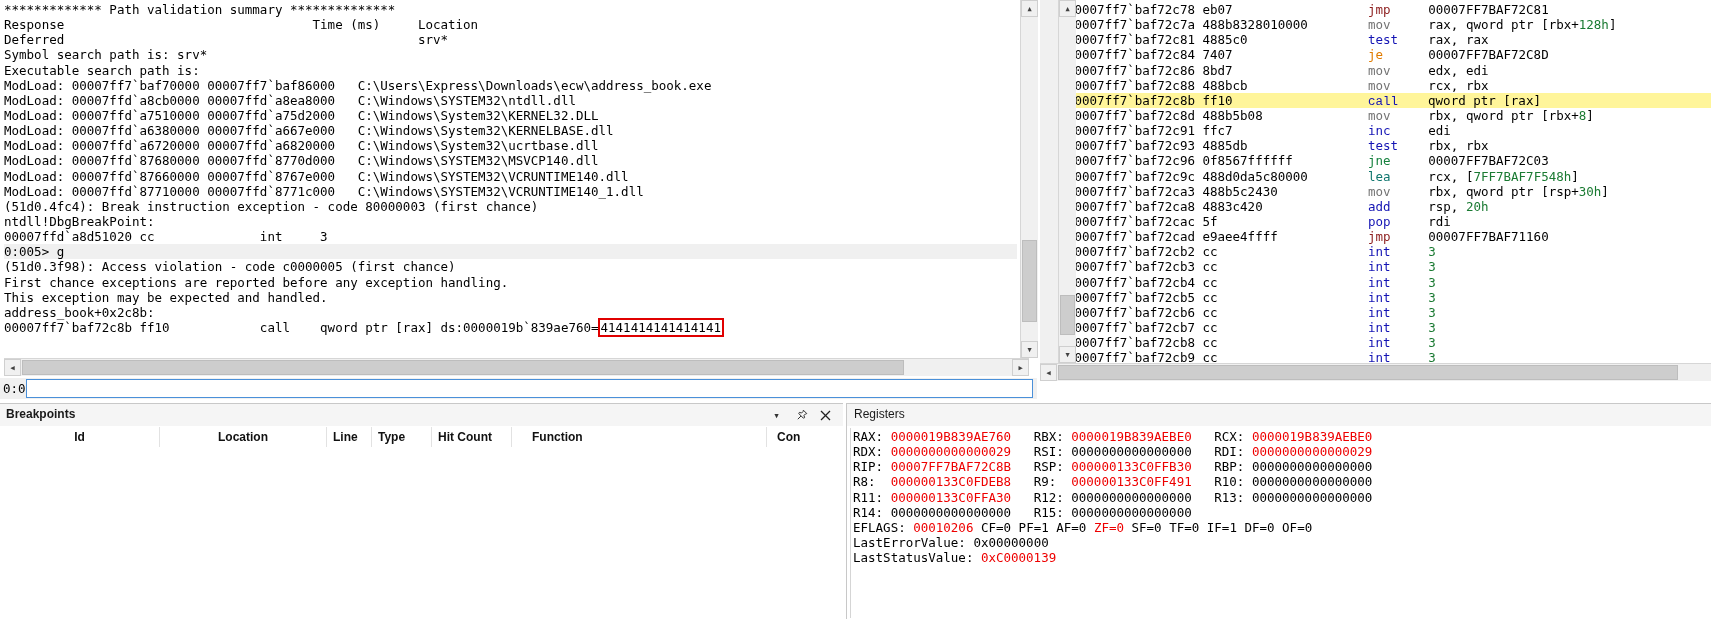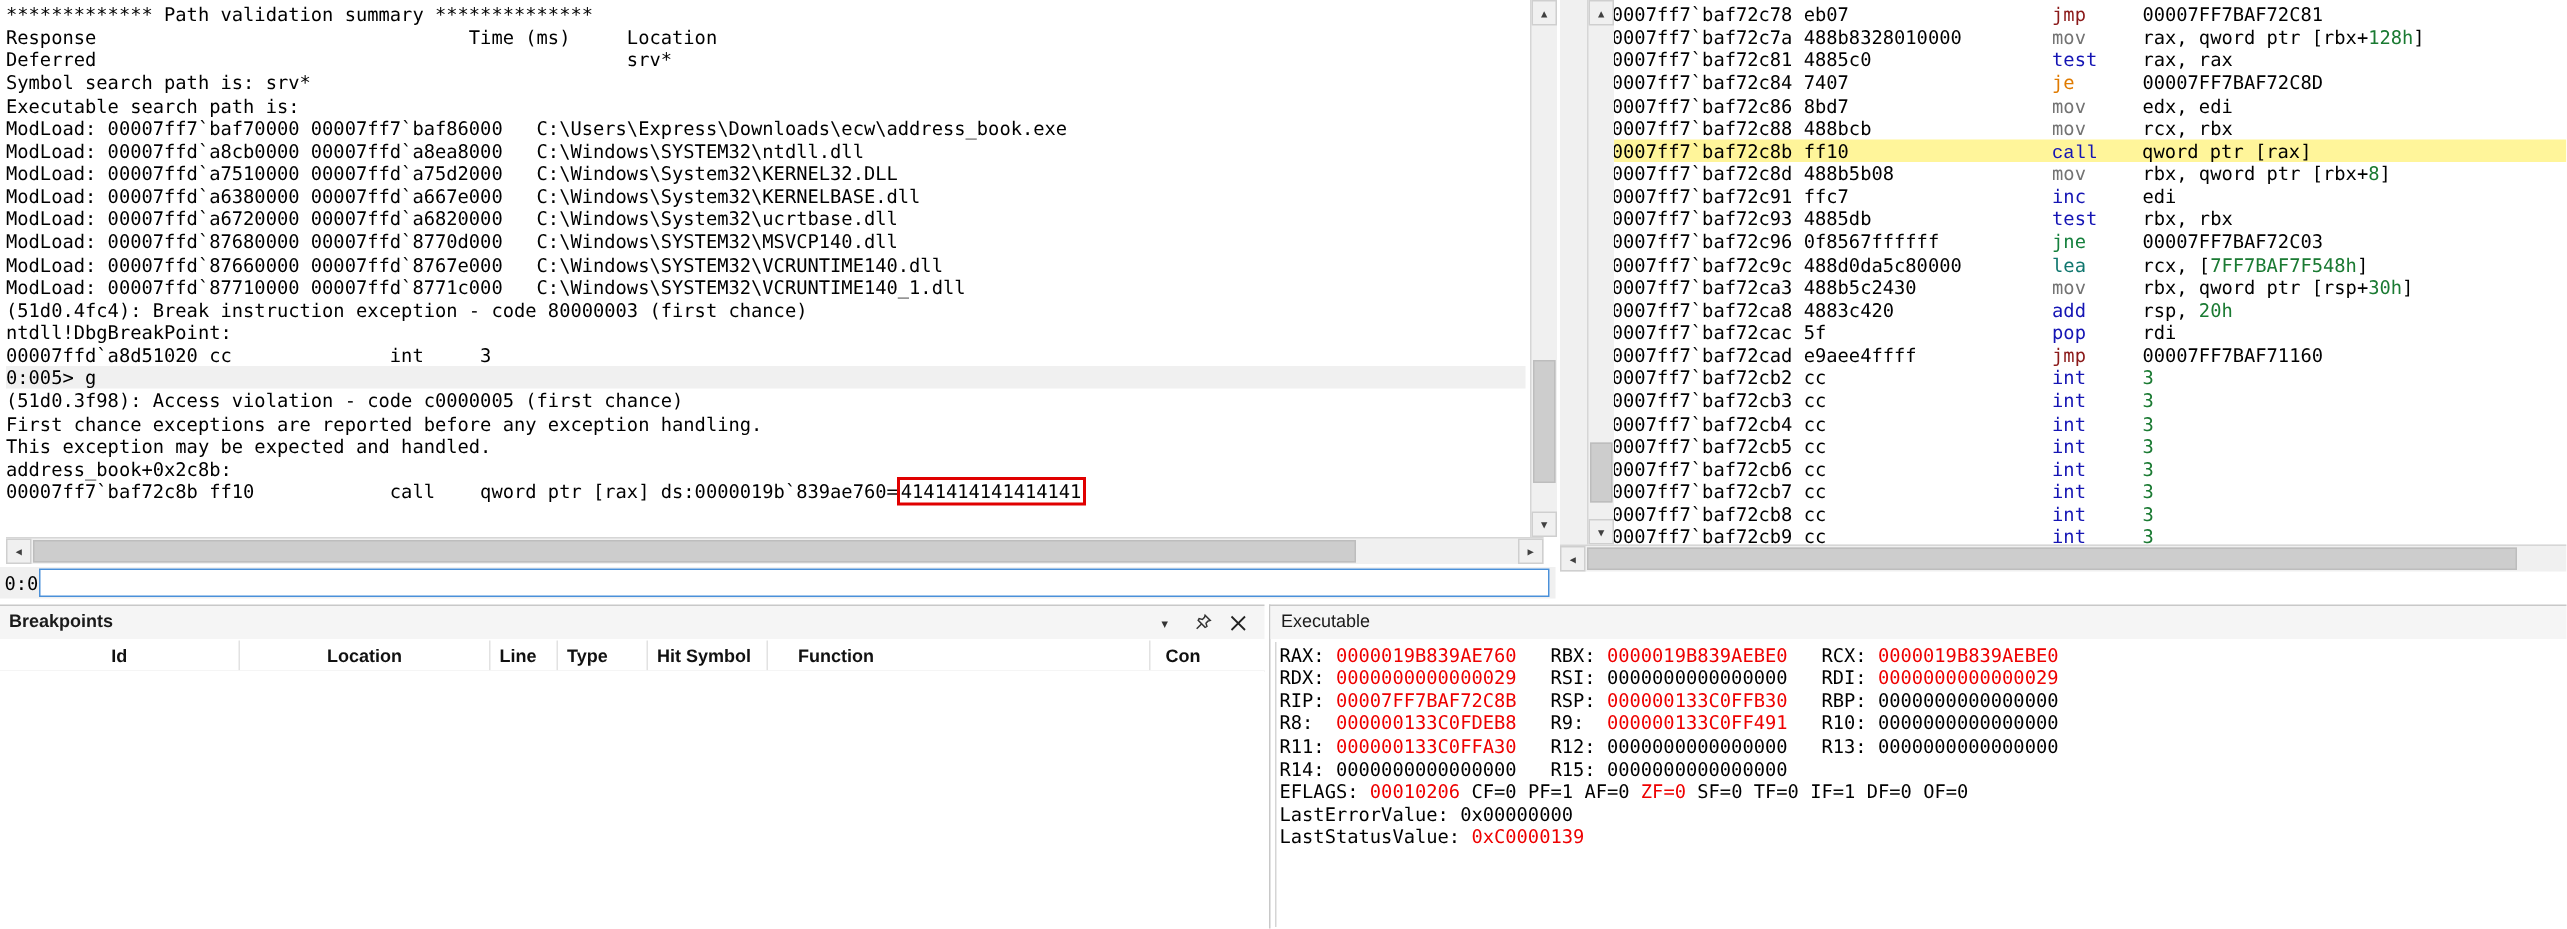--- a/index.html
+++ b/index.html
@@ -214,26 +214,26 @@
         <line x1="1" y1="1" x2="10" y2="10" stroke="#222" stroke-width="1.2"></line>
         <line x1="10" y1="1" x2="1" y2="10" stroke="#222" stroke-width="1.2"></line>
       </svg>
     </span>
   </div>
   <div id="bp-header" class="ui">
     <div class="hc" style="width:160px;text-align:center;padding-left:0;">Id</div>
     <div class="hc" style="width:167px;text-align:center;padding-left:0;">Location</div>
     <div class="hc" style="width:45px;">Line</div>
     <div class="hc" style="width:60px;">Type</div>
-    <div class="hc" style="width:80px;">Hit Symbol</div>
+    <div class="hc" style="width:80px;">Hit Count</div>
     <div class="hc" style="width:255px;padding-left:20px;">Function</div>
     <div class="hc" style="width:60px;padding-left:10px;border-right:none;">Con</div>
   </div>
   <div id="bp-body"></div>
 </div>
 
 <div id="reg-panel">
   <div id="reg-title">
-    <span id="reg-title-text" class="ui">Executable</span>
+    <span id="reg-title-text" class="ui">Registers</span>
   </div>
   <div class="reg-leftbar"></div>
   <div id="reg-body" class="mono"><div class="reg-row"><span>RAX: </span><span class="rv-changed">0000019B839AE760</span><span>   </span><span>RBX: </span><span class="rv-changed">0000019B839AEBE0</span><span>   </span><span>RCX: </span><span class="rv-changed">0000019B839AEBE0</span><span>   </span></div><div class="reg-row"><span>RDX: </span><span class="rv-changed">0000000000000029</span><span>   </span><span>RSI: </span><span class="rv-same">0000000000000000</span><span>   </span><span>RDI: </span><span class="rv-changed">0000000000000029</span><span>   </span></div><div class="reg-row"><span>RIP: </span><span class="rv-changed">00007FF7BAF72C8B</span><span>   </span><span>RSP: </span><span class="rv-changed">000000133C0FFB30</span><span>   </span><span>RBP: </span><span class="rv-same">0000000000000000</span><span>   </span></div><div class="reg-row"><span>R8:  </span><span class="rv-changed">000000133C0FDEB8</span><span>   </span><span>R9:  </span><span class="rv-changed">000000133C0FF491</span><span>   </span><span>R10: </span><span class="rv-same">0000000000000000</span><span>   </span></div><div class="reg-row"><span>R11: </span><span class="rv-changed">000000133C0FFA30</span><span>   </span><span>R12: </span><span class="rv-same">0000000000000000</span><span>   </span><span>R13: </span><span class="rv-same">0000000000000000</span><span>   </span></div><div class="reg-row"><span>R14: </span><span class="rv-same">0000000000000000</span><span>   </span><span>R15: </span><span class="rv-same">0000000000000000</span><span>   </span></div><div class="reg-row"><span>EFLAGS: </span><span class="rv-changed">00010206</span><span> </span><span class="rv-same">CF=0</span><span> </span><span class="rv-same">PF=1</span><span> </span><span class="rv-same">AF=0</span><span> </span><span class="rv-changed">ZF=0</span><span> </span><span class="rv-same">SF=0</span><span> </span><span class="rv-same">TF=0</span><span> </span><span class="rv-same">IF=1</span><span> </span><span class="rv-same">DF=0</span><span> </span><span class="rv-same">OF=0</span></div><div class="reg-row"><span>LastErrorValue: </span><span class="rv-same">0x00000000</span></div><div class="reg-row"><span>LastStatusValue: </span><span class="rv-changed">0xC0000139</span></div></div>
 </div>
 
 </body></html>

